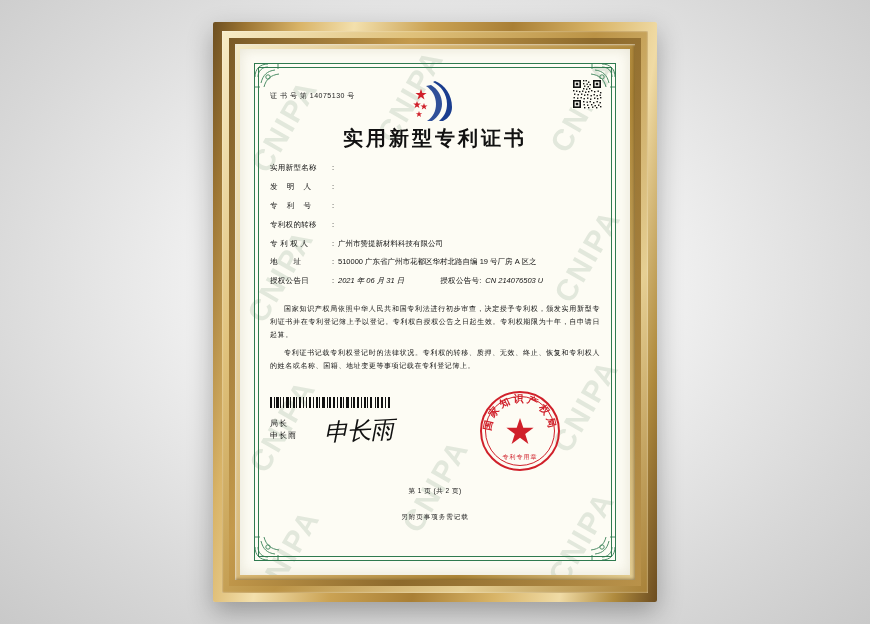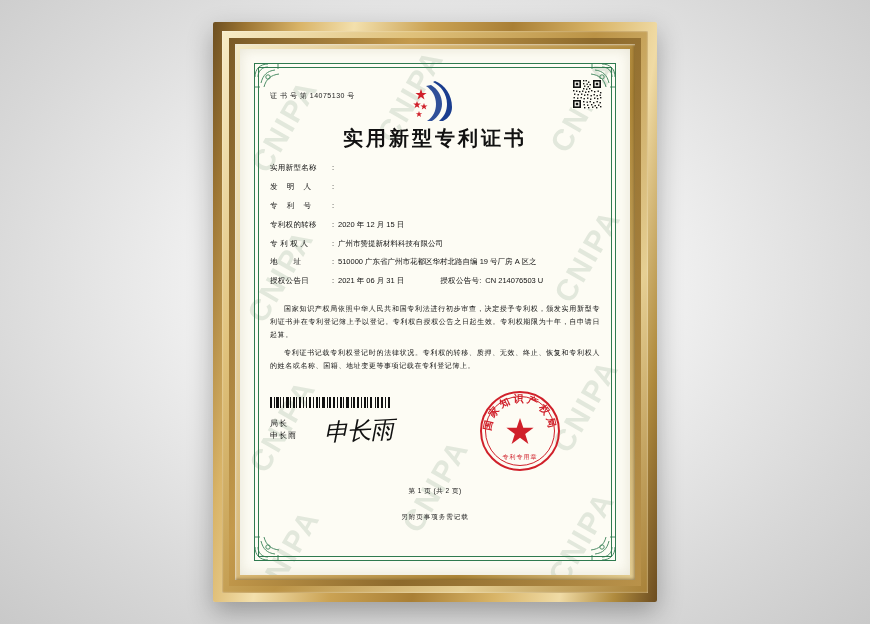--- a/index.html
+++ b/index.html
@@ -169,21 +169,21 @@
   .field-label {
     width: 62px;
     flex: 0 0 62px;
     letter-spacing: 0.3px;
   }
   .field-label.sp {
     letter-spacing: 3.6px;
   }
   .field-sep { width: 6px; flex: 0 0 6px; }
   .field-value { flex: 1 1 auto; overflow: hidden; text-overflow: ellipsis; }
-  .field-row.two .field-value { flex: 0 0 auto; }
+  .field-row.two .field-value { flex: 0 0 auto; font-style: italic; }
   .field-label2 {
     margin-left: 36px;
     letter-spacing: 0.3px;
     text-align: right;
   }
 
   
   .paras {
     position: absolute;
     left: 4px; right: 4px;
@@ -461,21 +461,20 @@
           <span class="field-label sp">发 明 人</span>
           <span class="field-sep">:</span>
         </div>
         <div class="field-row">
           <span class="field-label sp">专 利 号</span>
           <span class="field-sep">:</span>
         </div>
         <div class="field-row">
           <span class="field-label">专利权的转移</span>
           <span class="field-sep">:</span>
-          <span class="field-value">2020 年 12 月 15 日</span>
         </div>
         <div class="field-row">
           <span class="field-label">专 利 权 人</span>
           <span class="field-sep">:</span>
           <span class="field-value">广州市赞提新材料科技有限公司</span>
         </div>
         <div class="field-row">
           <span class="field-label">地　　址</span>
           <span class="field-sep">:</span>
           <span class="field-value">510000  广东省广州市花都区华村北路自编 19 号厂房 A 区之</span>

